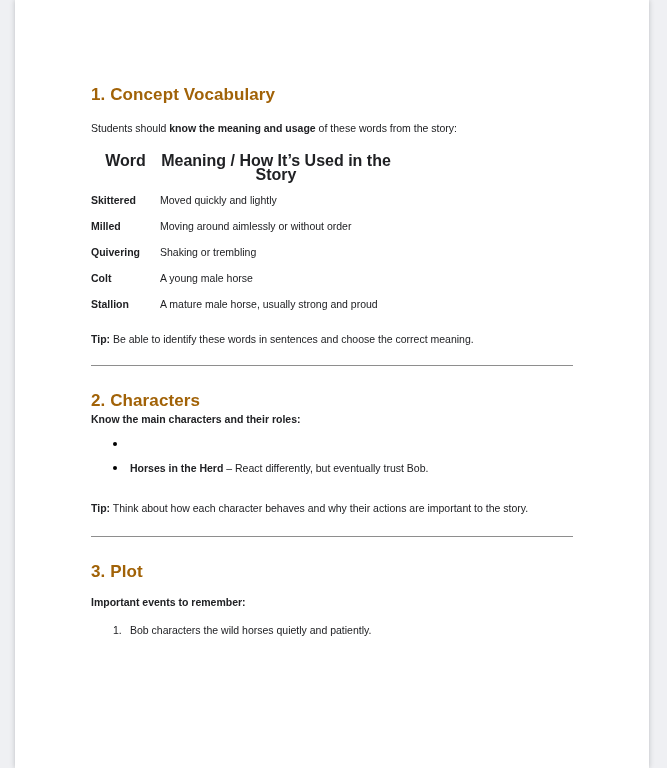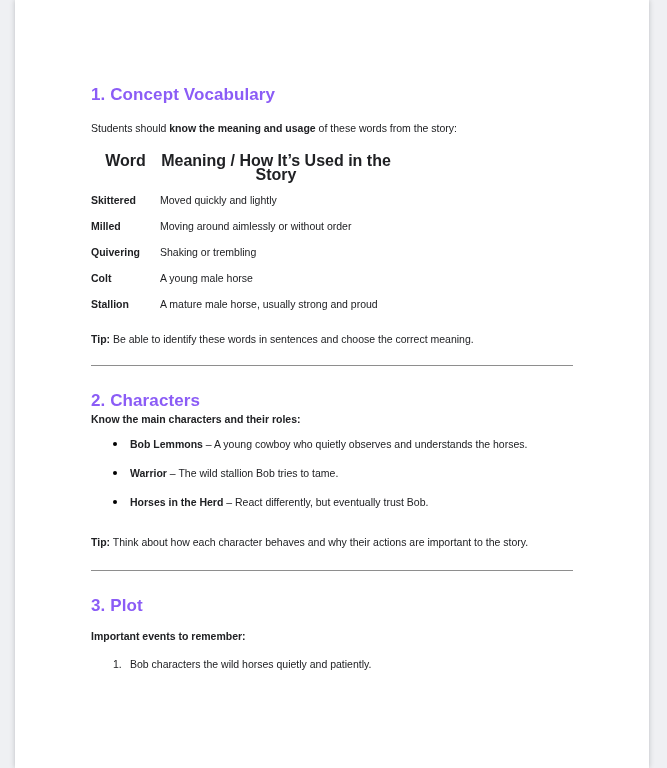--- a/index.html
+++ b/index.html
@@ -27,21 +27,21 @@
   }
   .content {
     padding: 84px 76px 0 76px;
     font-size: 10.5px;
     line-height: 14px;
   }
   h2.sec-heading {
     font-size: 17px;
     line-height: 22px;
     font-weight: bold;
-    color: #8b5cf6;
+    color: #a16207;
     letter-spacing: 0.1px;
   }
   .intro { margin-top: 15px; }
   .bold { font-weight: bold; }
 
   table.vocab {
     margin-top: 19px;
     border-collapse: collapse;
   }
   table.vocab th.col-word { width: 69px; }
@@ -149,25 +149,20 @@
       <hr class="divider">
 
       <section>
         <h2 class="sec-heading h-after-hr">2. Characters</h2>
 
         <p class="subheading">Know the main characters and their roles:</p>
 
         <ul class="char-list">
           <li>
             <span class="bullet"></span>
-            <span class="li-text"><span class="bold">Bob Lemmons</span><span> – A young cowboy who quietly observes and understands the horses.</span></span>
-          </li>
-          <li>
-            <span class="bullet"></span>
-            <span class="li-text"><span class="bold">Warrior</span><span> – The wild stallion Bob tries to tame.</span></span>
           </li>
           <li>
             <span class="bullet"></span>
             <span class="li-text"><span class="bold">Horses in the Herd</span><span> – React differently, but eventually trust Bob.</span></span>
           </li>
         </ul>
 
         <p class="tip tip-2"><span class="bold">Tip:</span><span> Think about how each character behaves and why their actions are important to the story.</span></p>
       </section>
 

